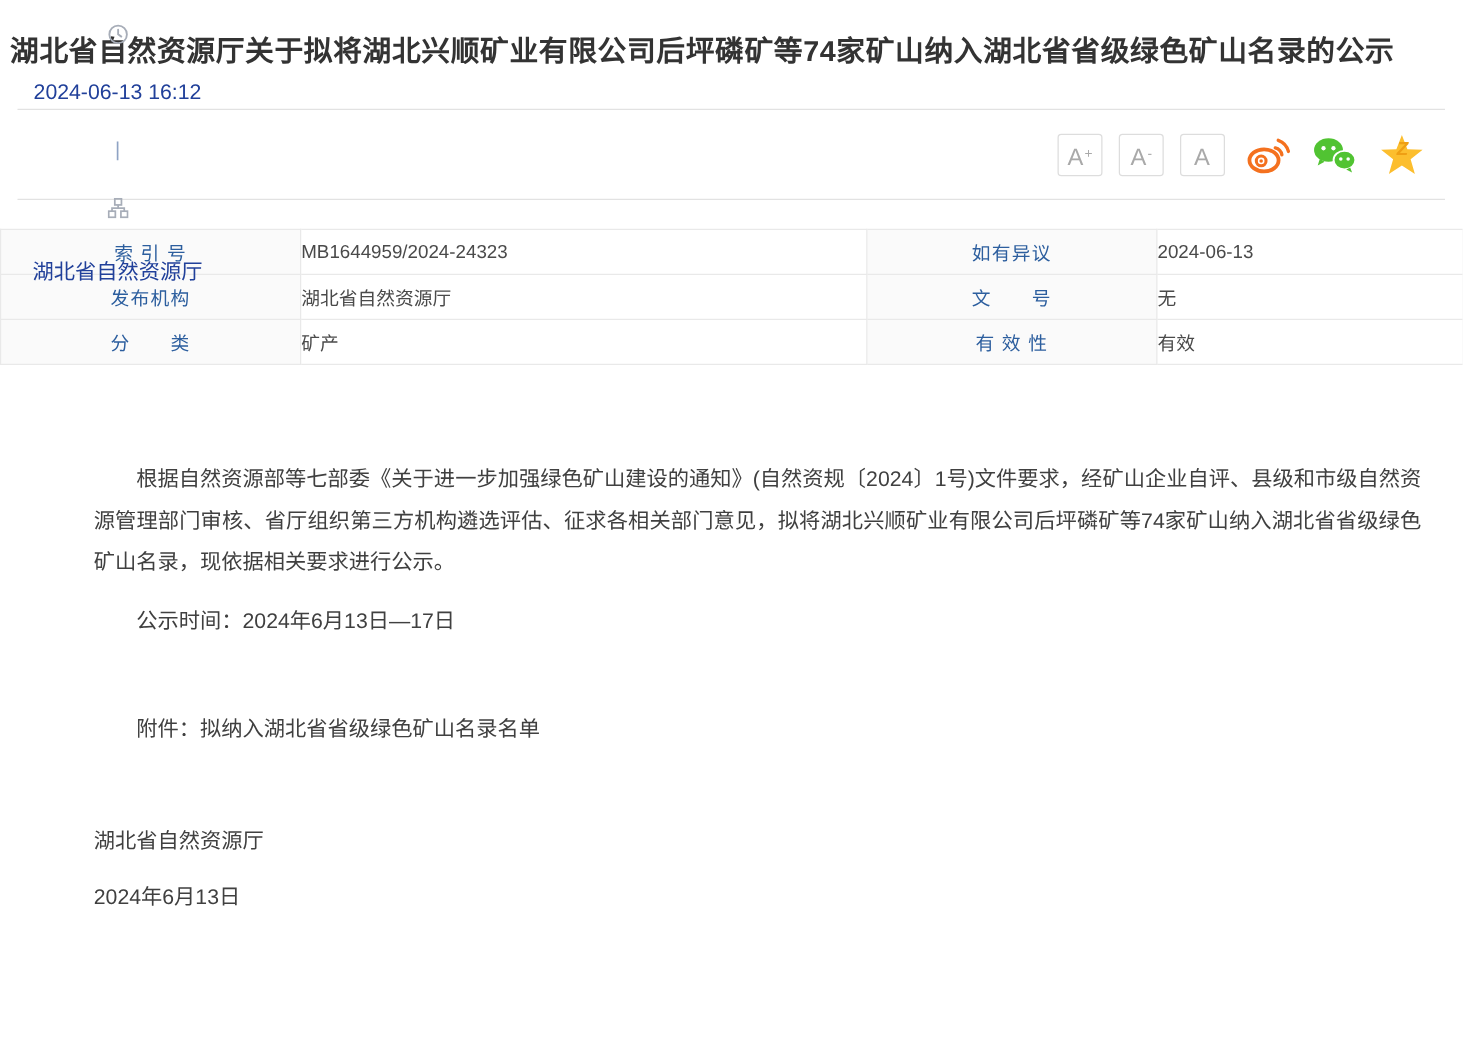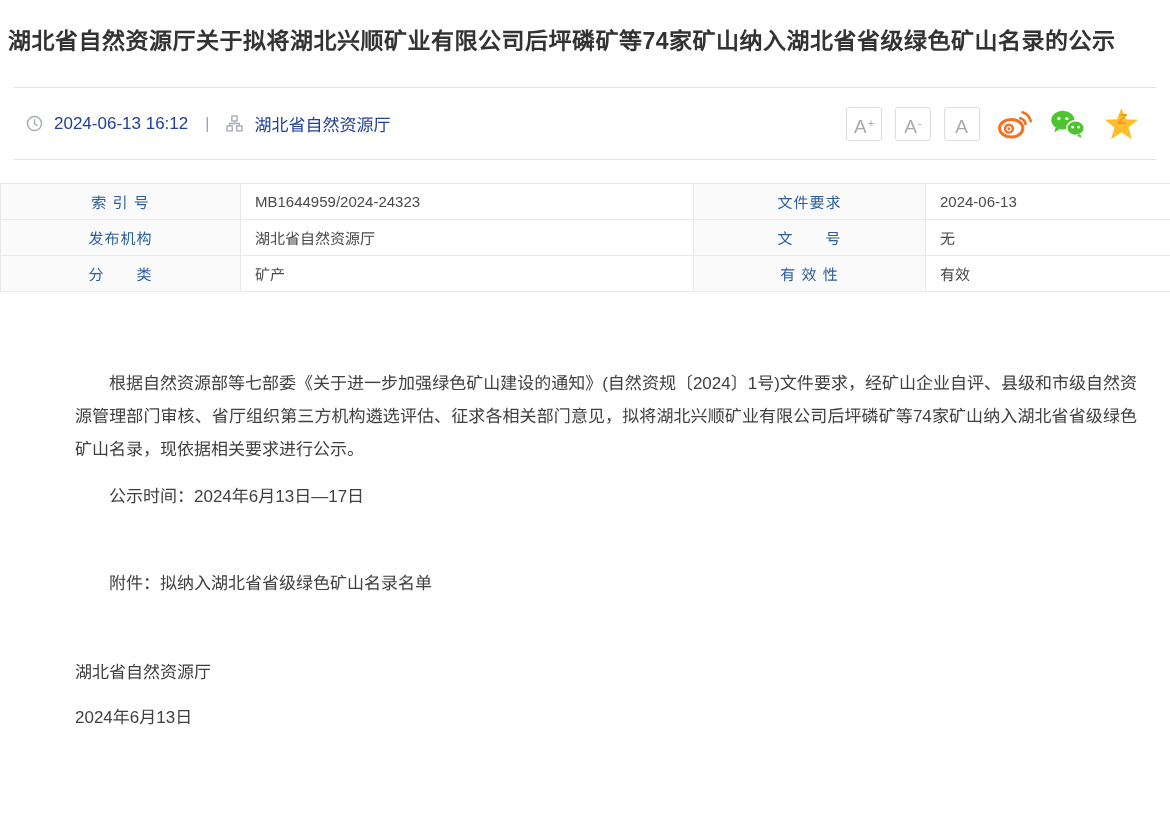--- a/index.html
+++ b/index.html
@@ -17,40 +17,40 @@
     letter-spacing:0.5px; white-space:nowrap;
   }
   .divider { border:none; border-top:1px solid #e2e2e2; margin:0 14px; }
   .divider.top { margin-top:29px; }
 
   
   .meta-row {
     height:71px; display:flex; align-items:center; justify-content:space-between;
     padding:0 30px 0 26px;
   }
-  .meta-left { display:flex; align-items:center; gap:11px; }
+  .meta-left { display:flex; align-items:center; gap:28px;flex-direction:column; }
   .meta-date { font-size:17px; color:#21409a; }
   .meta-sep { font-size:16px; color:#8fa3c4; padding:0 6px; }
   .meta-source { font-size:17px; color:#21409a; }
   .icon { display:inline-flex; align-items:center; justify-content:center; }
 
   .meta-right { display:flex; align-items:center; gap:13px; }
   .fs-btn {
     width:36px; height:34px; border:1px solid #ddd; border-radius:3px;
     background:#fff; color:#a9a9a9; font-size:19px; line-height:30px;
     font-family:"Liberation Sans",sans-serif; cursor:pointer; text-align:center;
   }
   .fs-btn sup { font-size:11px; vertical-align:6px; margin-left:1px; }
   .share-btn { background:none; border:none; cursor:pointer; padding:0; margin-left:4px; display:inline-flex; }
 
   
   .info-table { width:100%; border-collapse:collapse; table-layout:fixed; margin-top:23px; }
   .info-table td { border:1px solid #e9e9e9; height:36px; font-size:15px; vertical-align:middle; }
   .info-table td.label { background:#fafafa; color:#2c5e9e; text-align:center; letter-spacing:1px; }
-  .info-table td.value { background:#fff; color:#4a4a4a; padding-left:14px; }
+  .info-table td.value { background:#fff; color:#4a4a4a; padding-left:0; }
 
   
   .article-body { padding:75px 33px 0 75px; font-size:17px; color:#404040; }
   .article-body p { line-height:33px; margin-bottom:14px; text-indent:2em; text-align:justify; }
   .attachment-line { margin-top:54px;font-family:Liberation Serif, serif; }
   .signature { text-align:right; margin-top:56px; }
   .signature p { text-indent:0; margin-bottom:12px; }
 </style>
 </head>
 <body>
@@ -141,21 +141,21 @@
     <colgroup>
         <col style="width:240px">
         <col style="width:453px">
         <col style="width:232px">
         <col style="width:245px">
       </colgroup>
     <tbody>
       <tr>
         <td class="label">索 引 号</td>
         <td class="value">MB1644959/2024-24323</td>
-        <td class="label">文件要求</td>
+        <td class="label">如有异议</td>
         <td class="value">2024-06-13</td>
       </tr>
       <tr>
         <td class="label">发布机构</td>
         <td class="value">湖北省自然资源厅</td>
         <td class="label">文　　号</td>
         <td class="value">无</td>
       </tr>
       <tr>
         <td class="label">分　　类</td>

